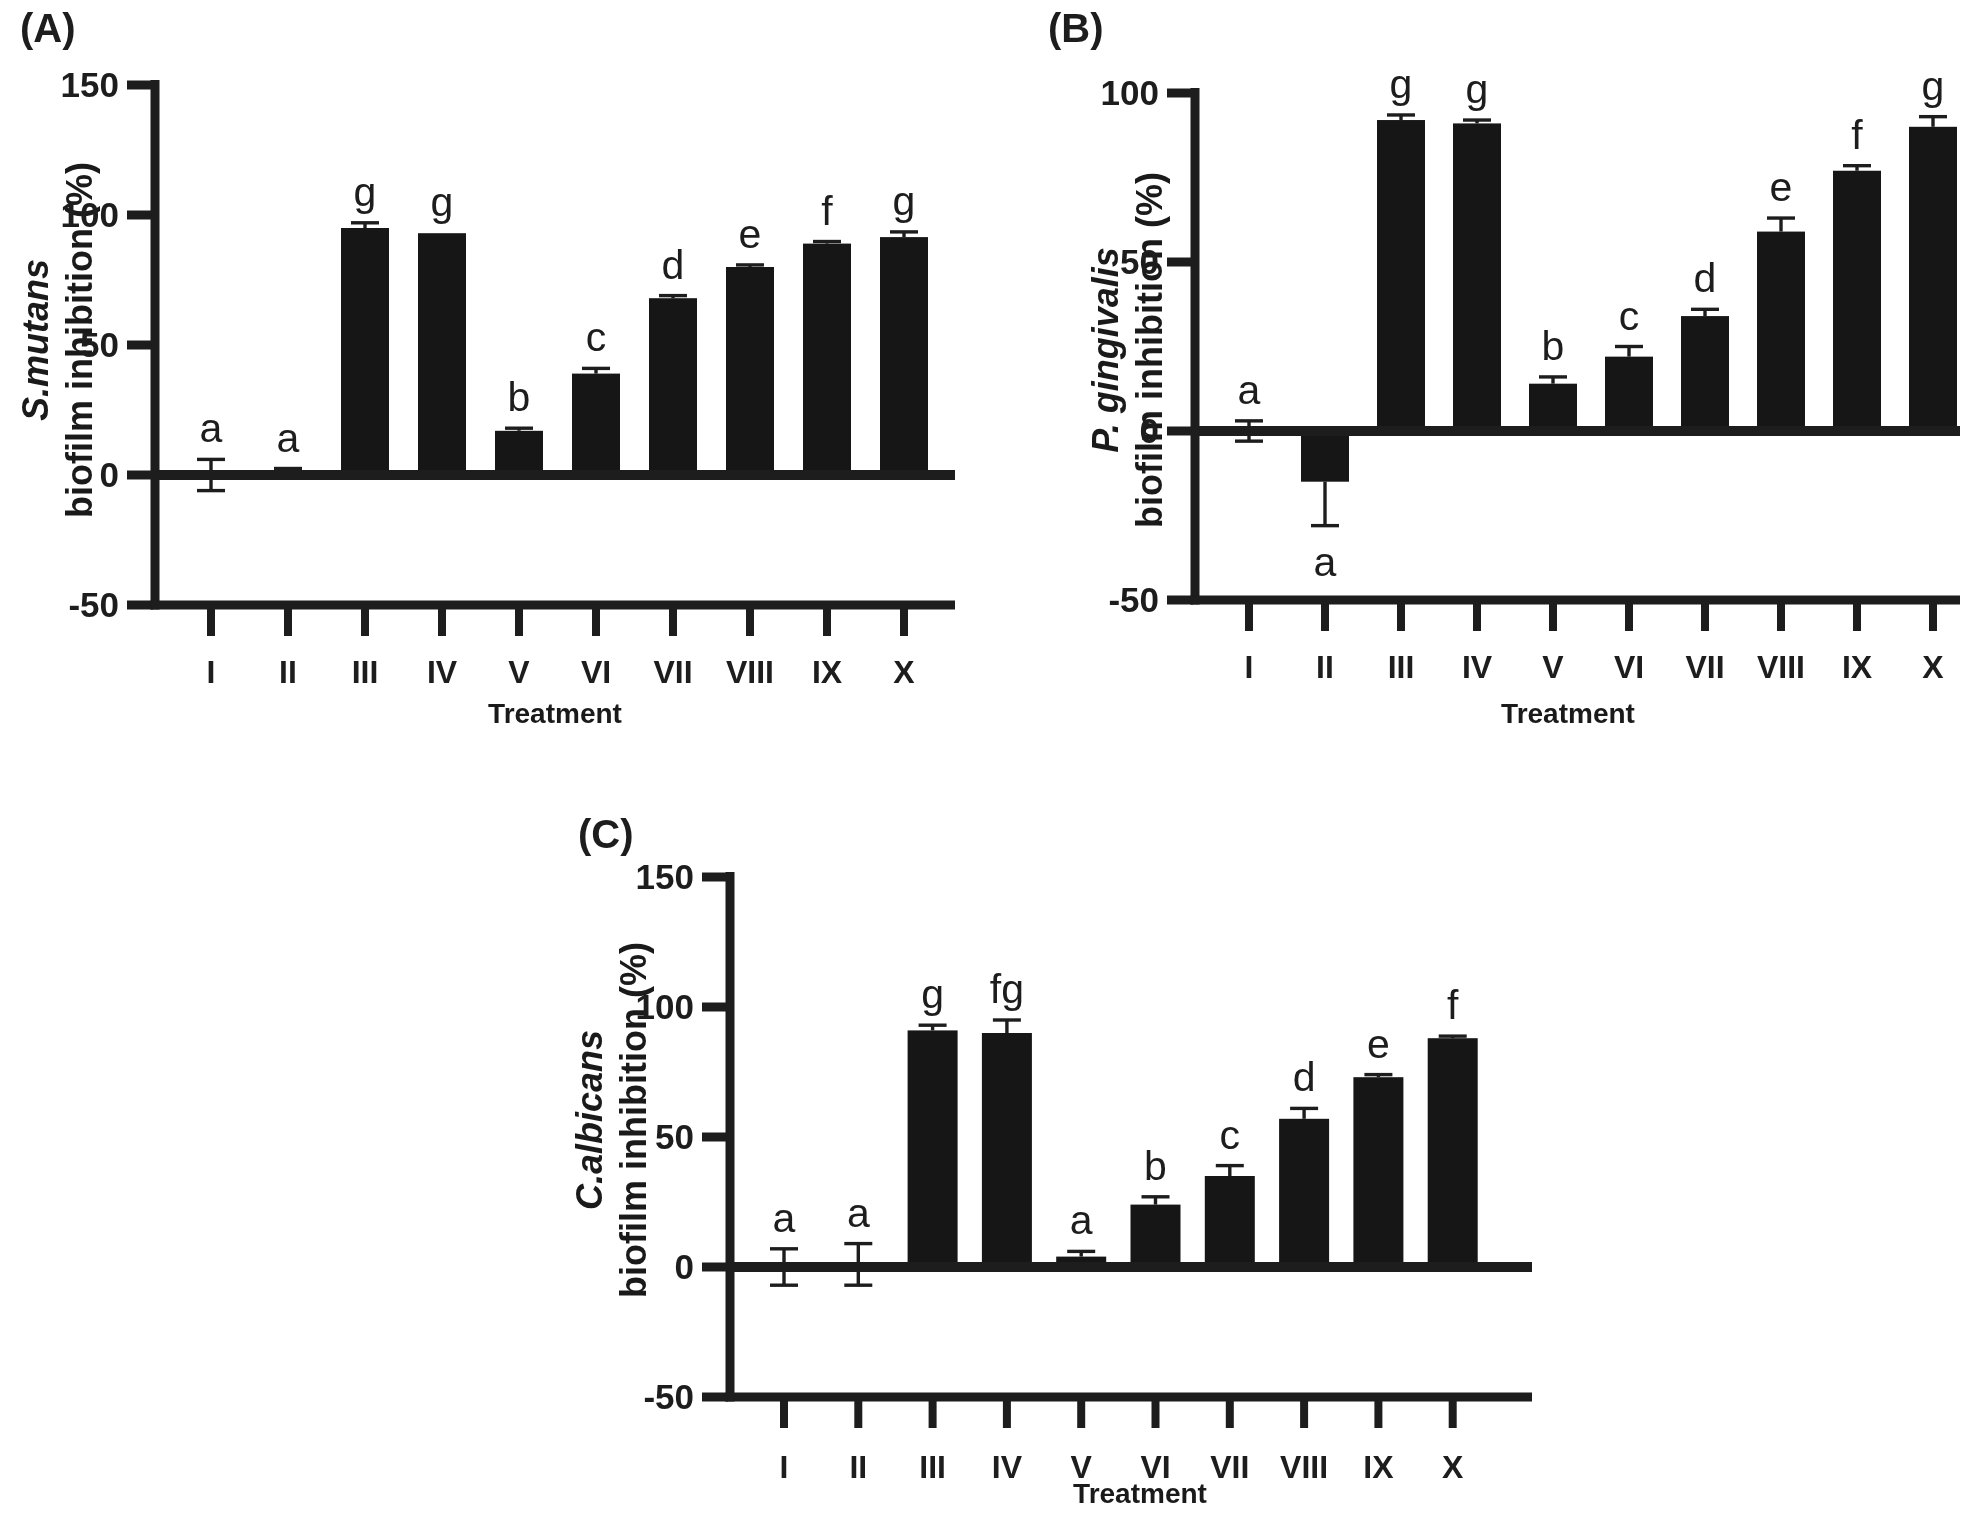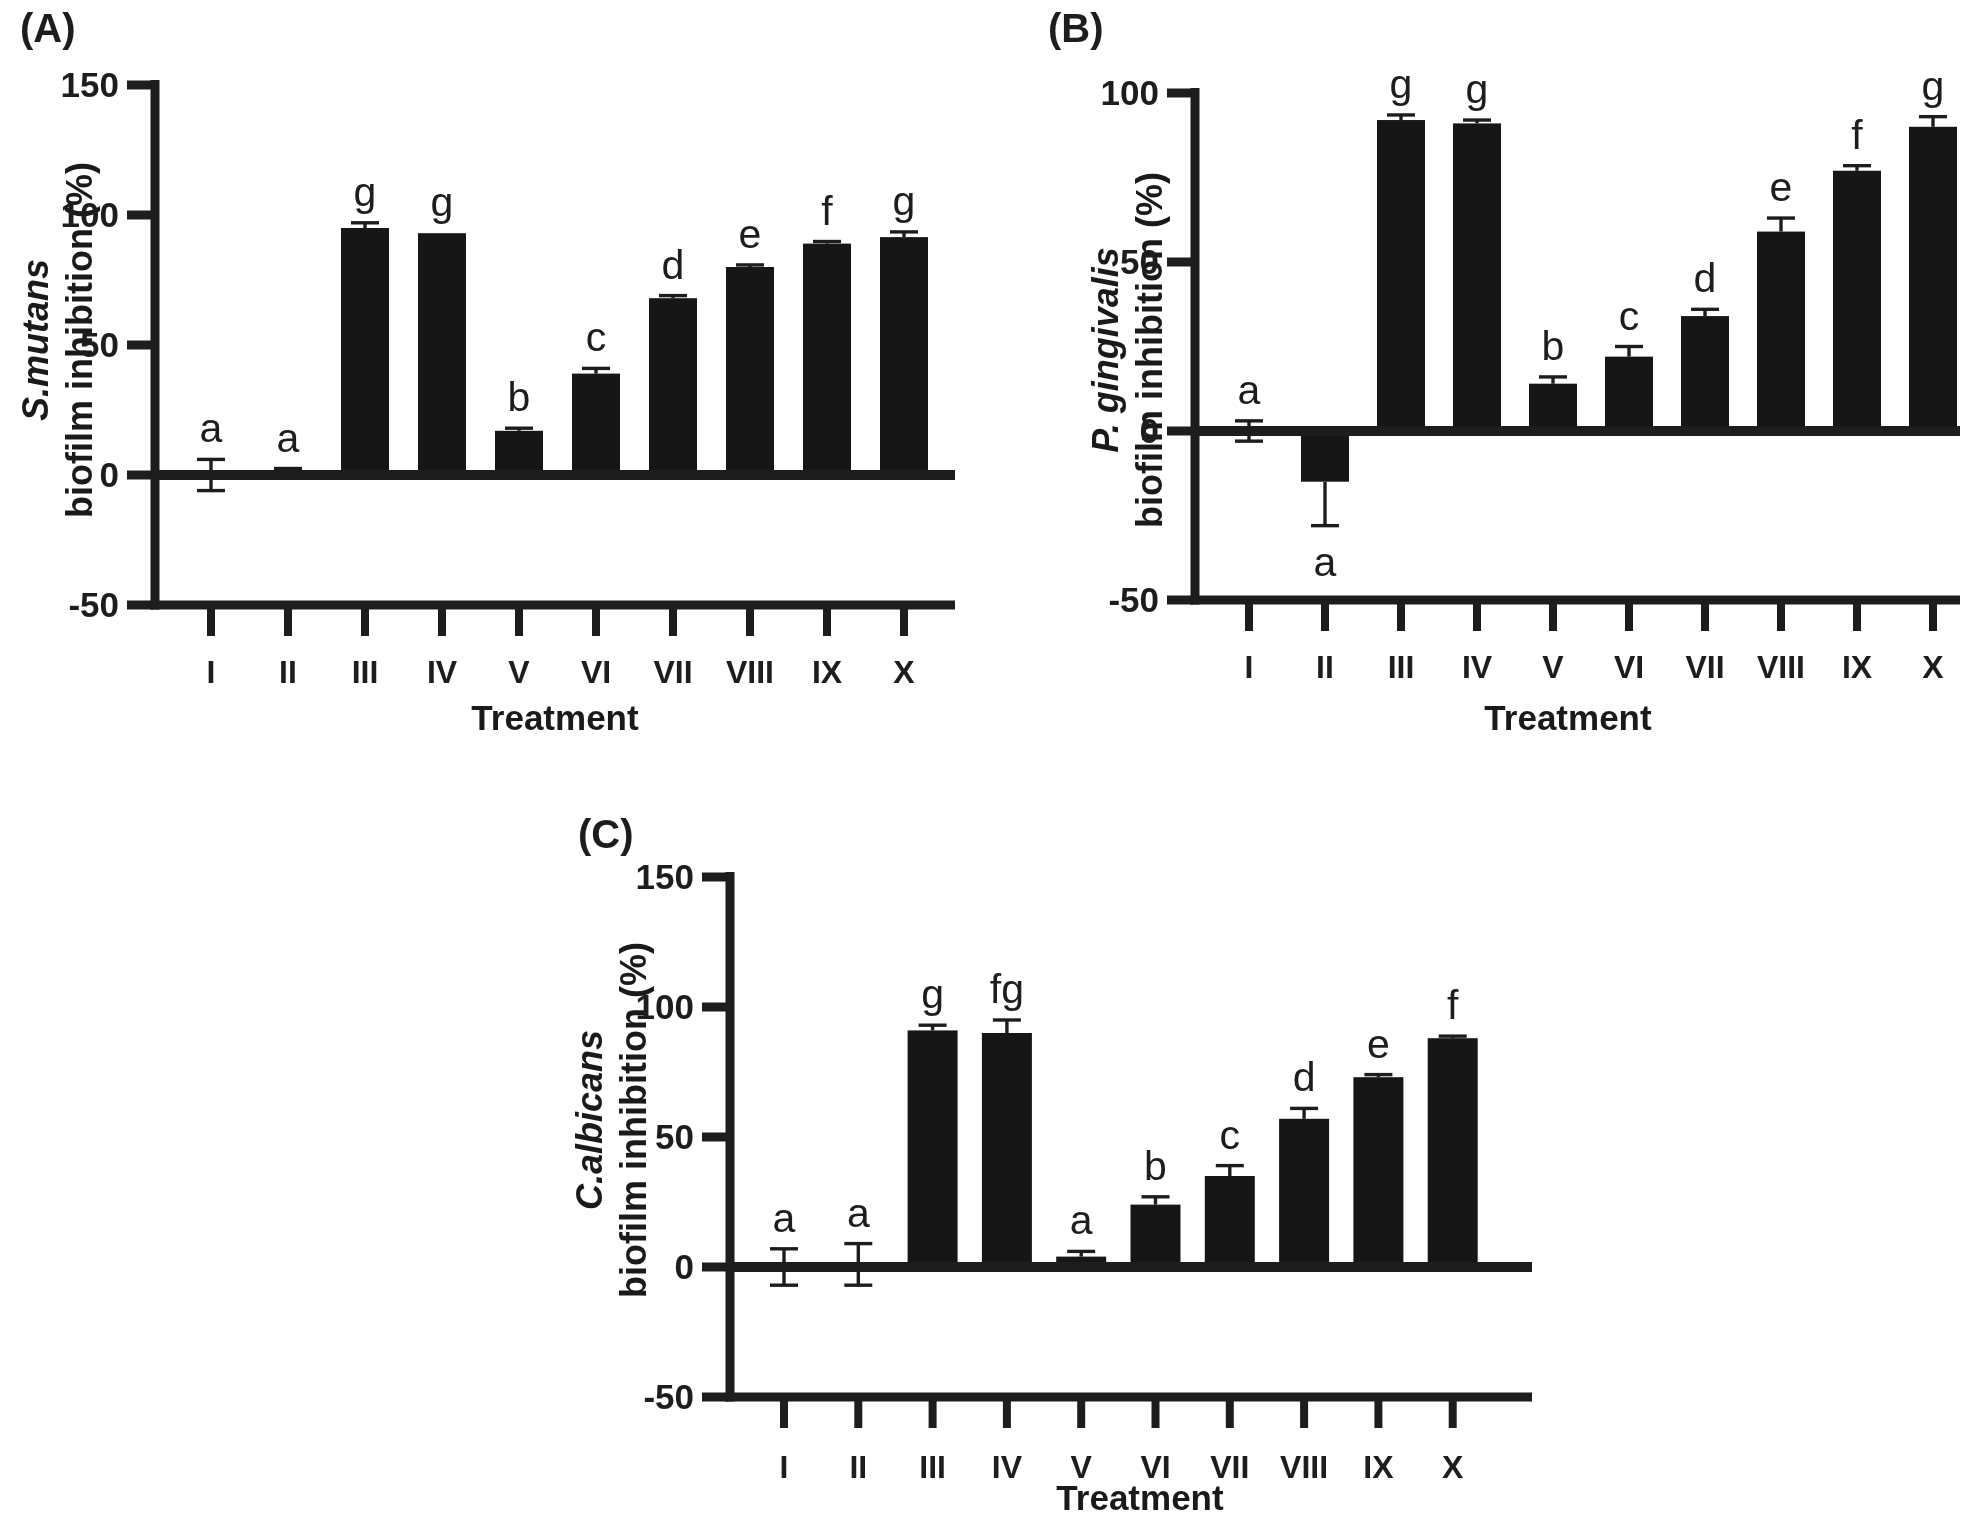--- a/index.html
+++ b/index.html
@@ -3,21 +3,21 @@
 <meta charset="utf-8">
 <style>
   html,body{margin:0;padding:0;background:#ffffff;}
   #canvas{position:relative;width:1970px;height:1528px;background:#ffffff;overflow:hidden;
           font-family:"Liberation Sans", sans-serif;color:#1a1a1a;}
   .panel-label{position:absolute;font-size:40px;font-weight:700;color:#1d1d1d;}
   .ylabel{position:absolute;transform:translate(-50%,-50%) rotate(-90deg);
           white-space:nowrap;text-align:center;line-height:44px;}
   .ylabel .organism{font-size:36px;font-weight:700;font-style:italic;display:block;}
   .ylabel .rest{font-size:36px;font-weight:700;display:block;}
-  .xlabel{position:absolute;transform:translate(-50%,0);font-size:35px;font-weight:700;}
+  .xlabel{position:absolute;transform:translate(-50%,0);font-size:28px;font-weight:700;}
   svg{position:absolute;left:0;top:0;}
   figure{margin:0;}
 </style>
 </head>
 <body>
 
 <div id="canvas">
 
   <figure>
     <span class="panel-label" style="left:20px;top:6px;">(A)</span>

